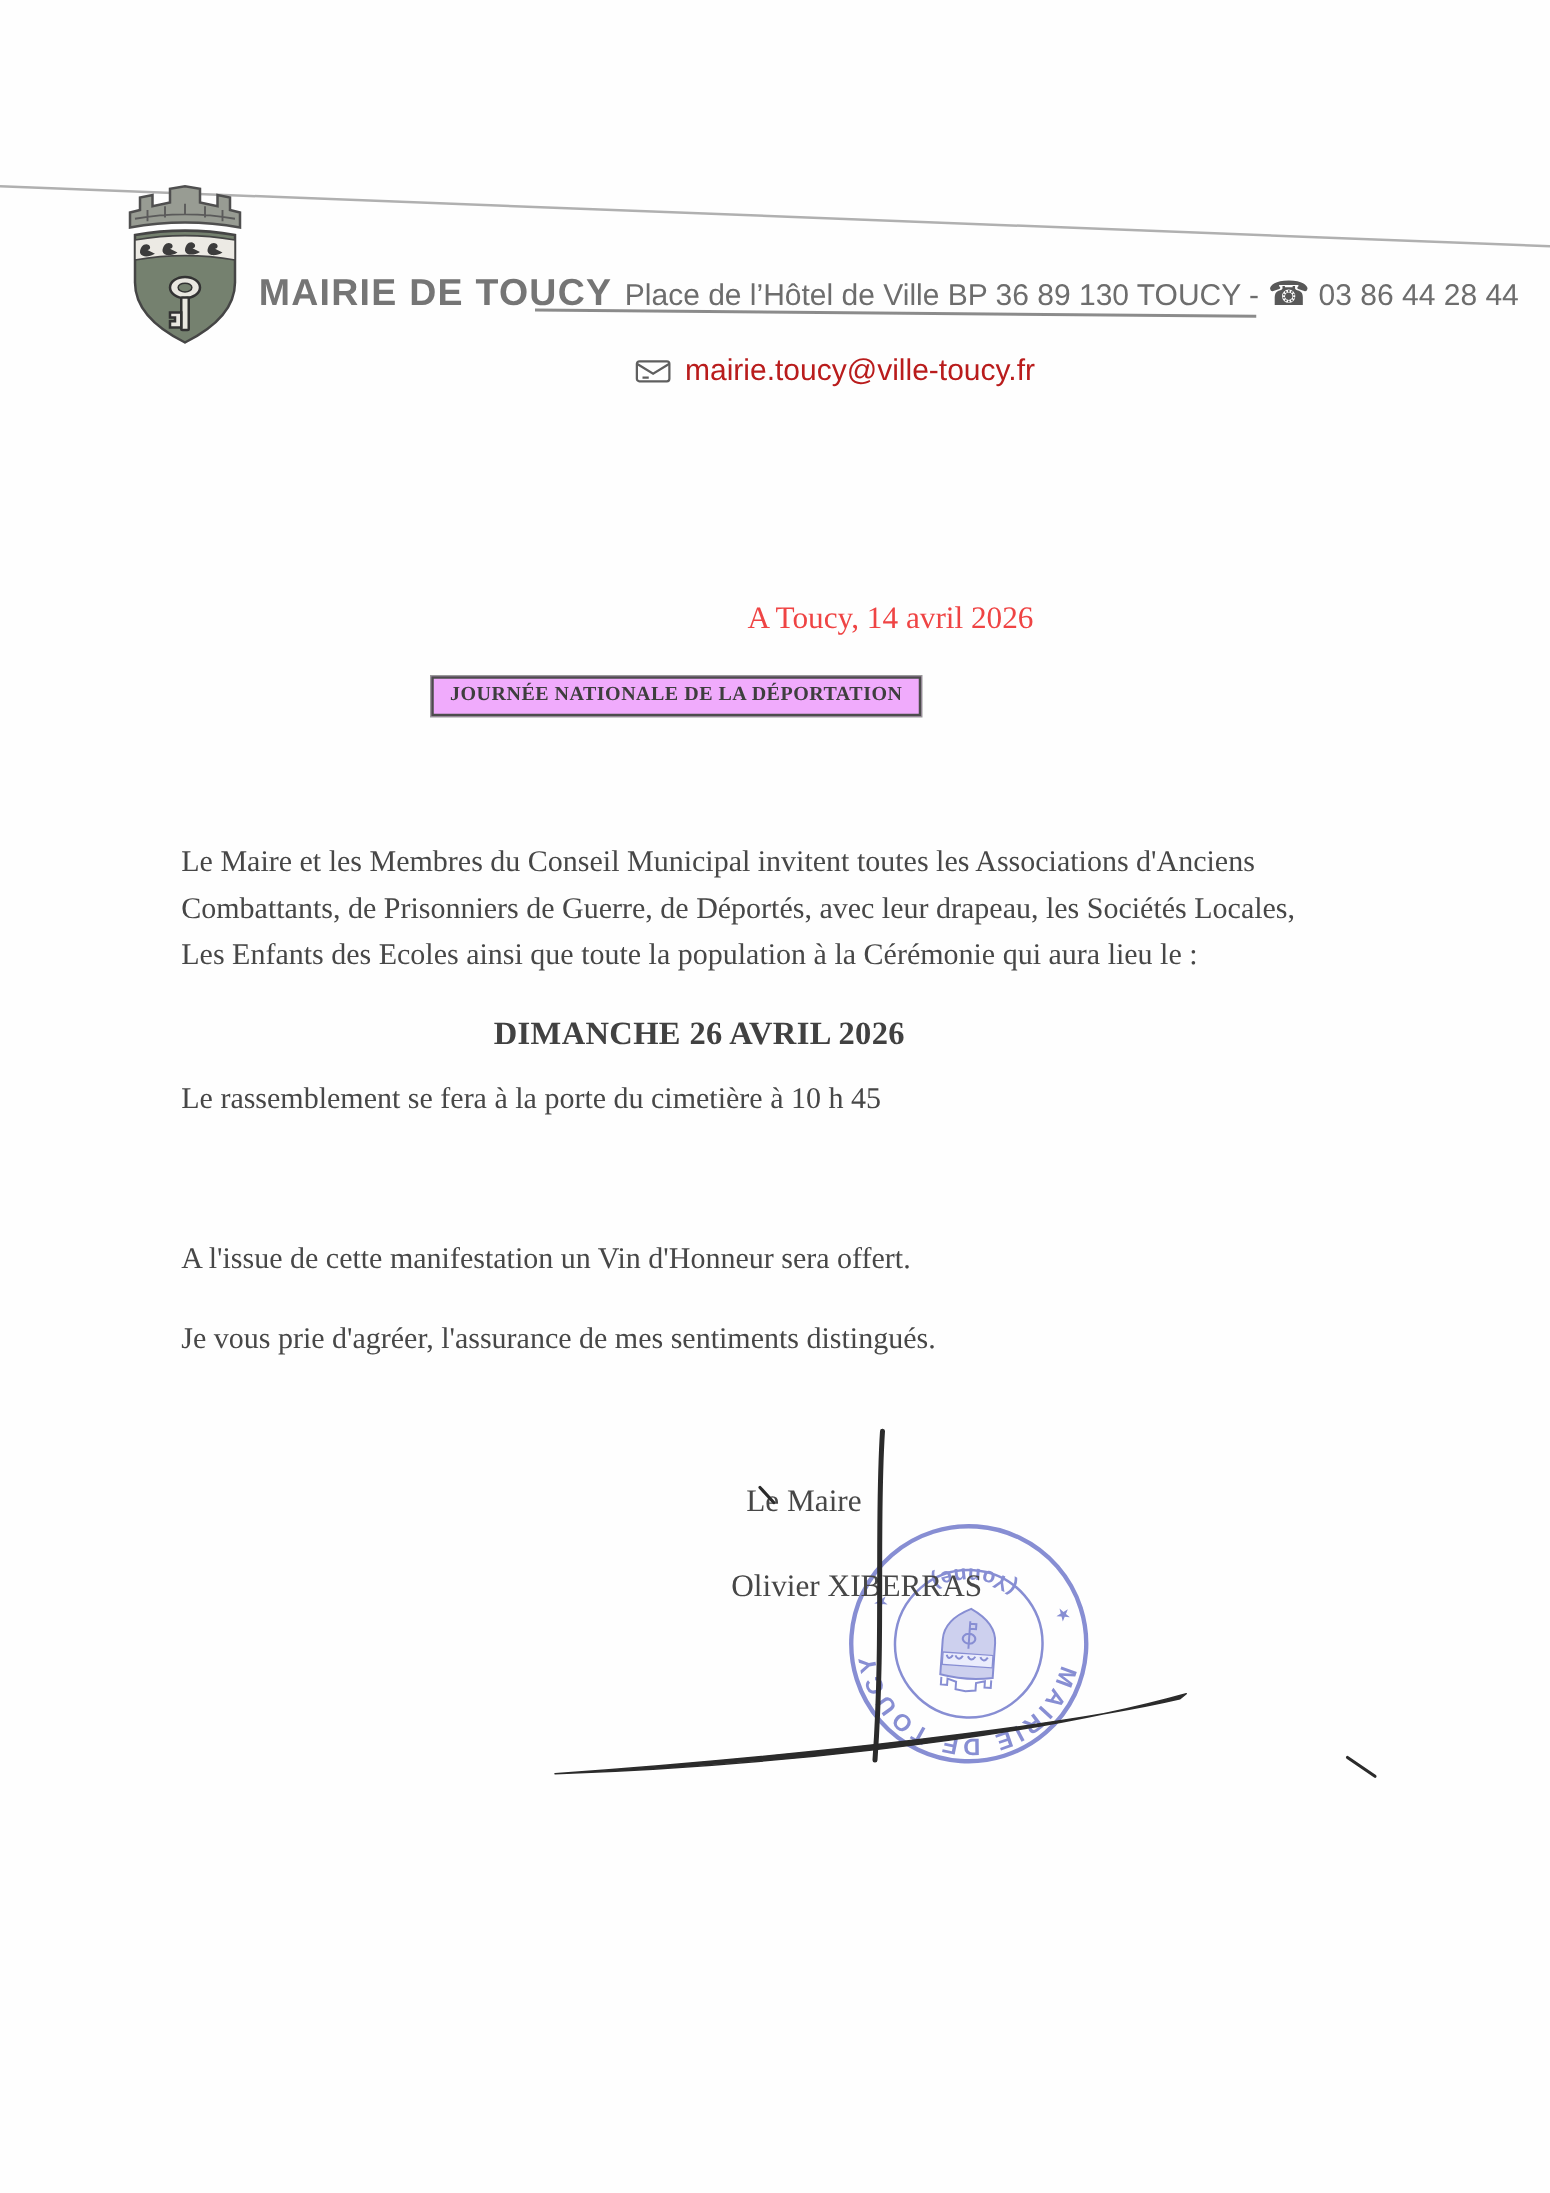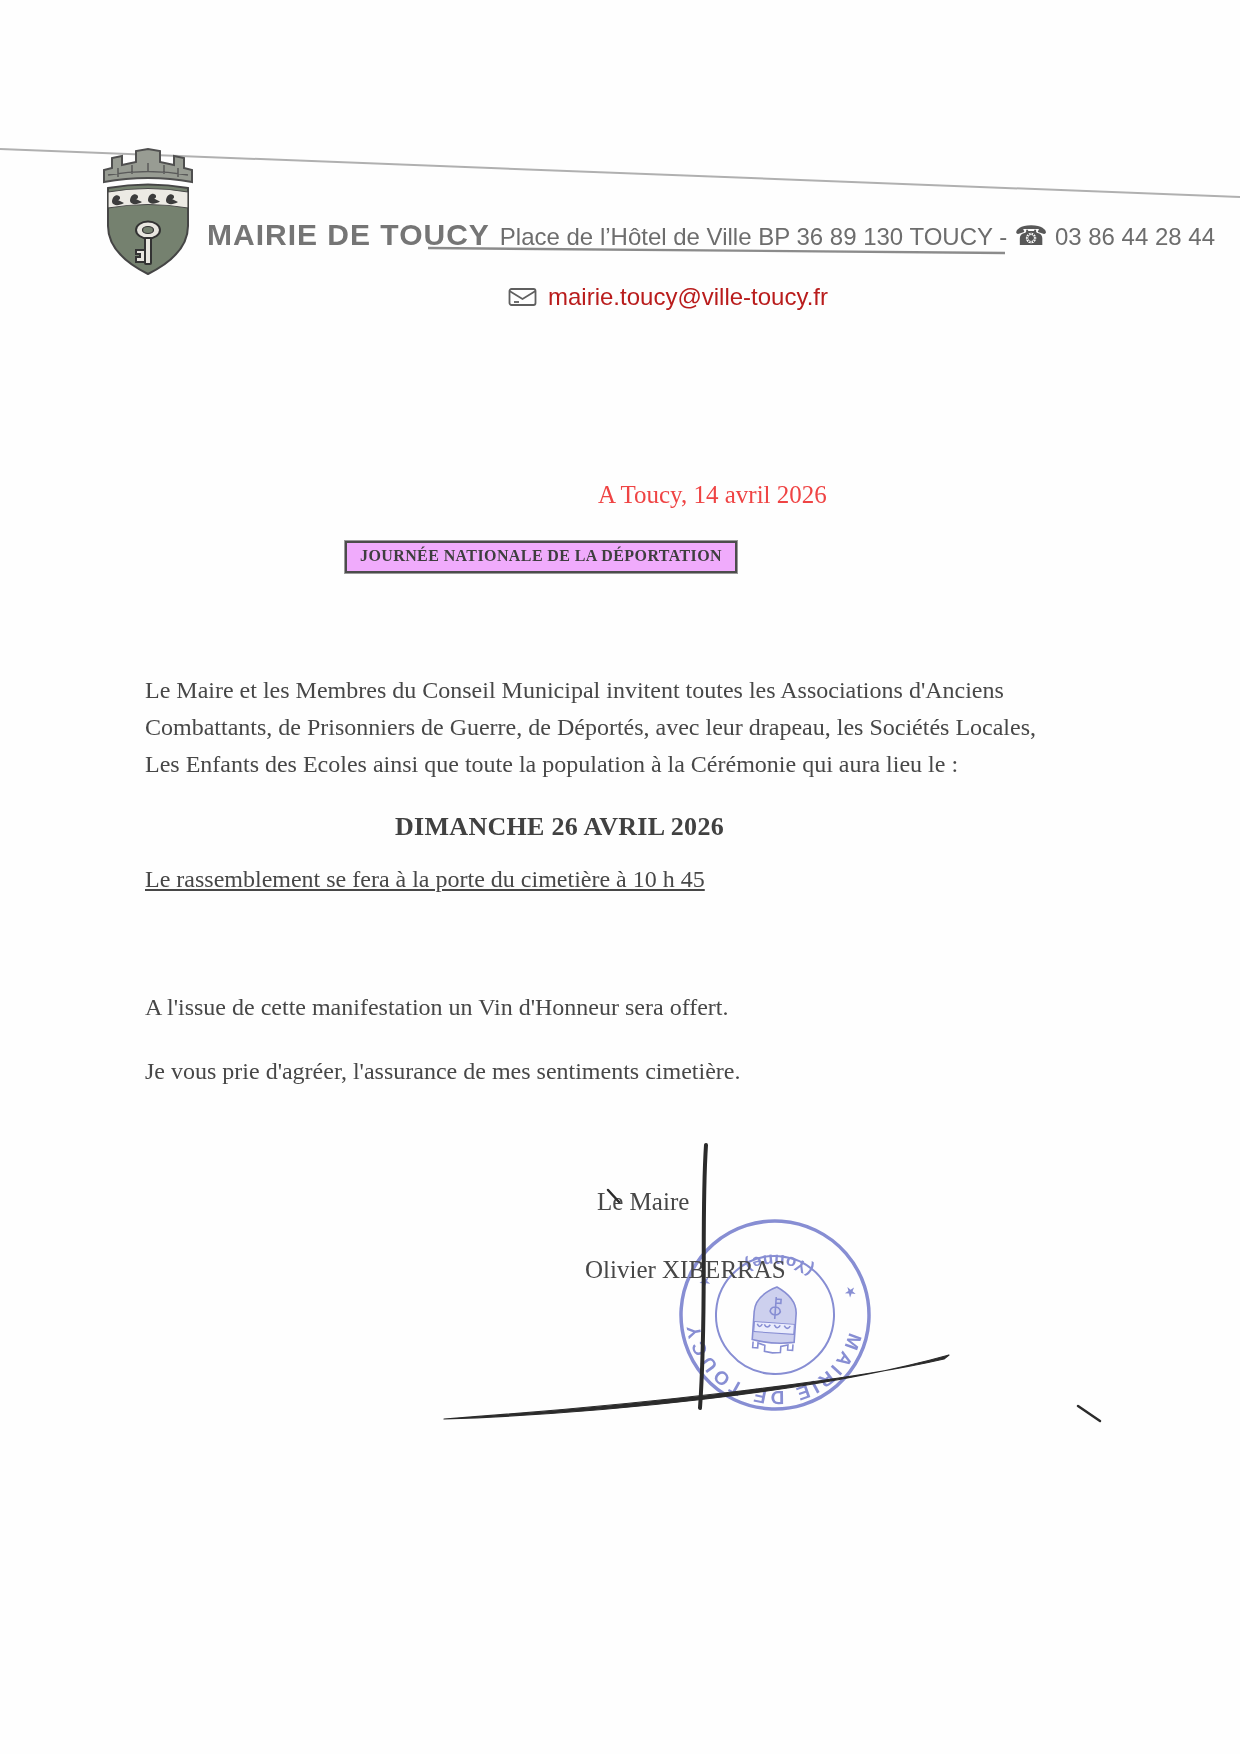--- a/index.html
+++ b/index.html
@@ -41,21 +41,21 @@
   .dateline{position:absolute;left:598px;top:481px;font-size:25px;color:#ef4444;}
   .title-box{
     position:absolute;left:345px;top:541px;display:inline-block;
     border:2px solid #4c4c4c;box-shadow:0 0 0 1px #9a9a9a;
     padding:4px 13px 6px;font-size:16px;font-weight:700;letter-spacing:.4px;color:#3e3e3e;
     background:#f0abfc;
   }
   .para{position:absolute;left:145px;top:672px;font-size:24px;line-height:37px;white-space:nowrap;}
   .event-date{position:absolute;left:395px;top:812px;font-size:26px;font-weight:700;letter-spacing:.3px;color:#414141;}
   .bodyline{position:absolute;left:145px;font-size:24px;white-space:nowrap;}
-  .l-rassemblement{top:866px;text-decoration:underline;}
+  .l-rassemblement{top:866px;}
   .l-gerbe{top:930px;}
   .l-vin{top:994px;}
   .l-closing{top:1058px;}
 
   
   .sig-role{position:absolute;left:597px;top:1188px;font-size:25px;z-index:3;}
   .sig-name{position:absolute;left:585px;top:1256px;font-size:25px;z-index:3;}
 
   .stamp{position:absolute;left:675px;top:1215px;width:200px;height:200px;
     transform:rotate(184deg);opacity:.9;z-index:1;}
@@ -125,21 +125,21 @@
   <div class="para">
     <div>Le Maire et les Membres du Conseil Municipal invitent toutes les Associations d'Anciens</div>
     <div>Combattants, de Prisonniers de Guerre, de Déportés, avec leur drapeau, les Sociétés Locales,</div>
     <div>Les Enfants des Ecoles ainsi que toute la population à la Cérémonie qui aura lieu le :</div>
   </div>
 
   <div class="event-date">DIMANCHE 26 AVRIL 2026</div>
 
   <div class="bodyline l-rassemblement">Le rassemblement se fera à la porte du cimetière à 10 h 45</div>
   <div class="bodyline l-vin">A l'issue de cette manifestation un Vin d'Honneur sera offert.</div>
-  <div class="bodyline l-closing">Je vous prie d'agréer, l'assurance de mes sentiments cimetière.</div>
+  <div class="bodyline l-closing">Je vous prie d'agréer, l'assurance de mes sentiments distingués.</div>
 
   <div class="sig-role">Le Maire</div>
   <div class="sig-name">Olivier XIBERRAS</div>
 
   <div class="stamp">
     <svg viewBox="0 0 200 200" width="200" height="200">
       <circle class="stamp-line" cx="100" cy="100" r="94" stroke-width="3.5" stroke="#7b82cf"></circle>
       <circle class="stamp-line" cx="100" cy="100" r="59" stroke-width="2" stroke="#7b82cf"></circle>
       <defs>
         <path id="stampTop" d="M 24,100 A 76,76 0 0 1 176,100"></path>

